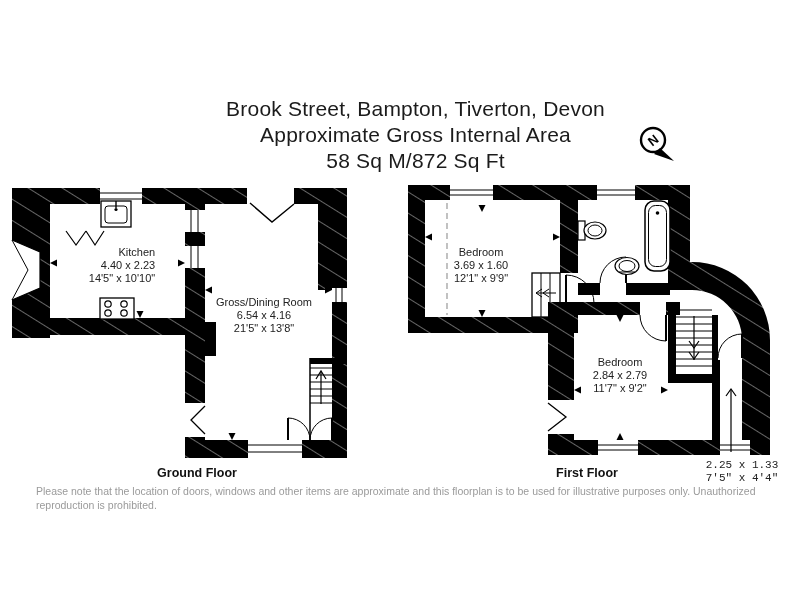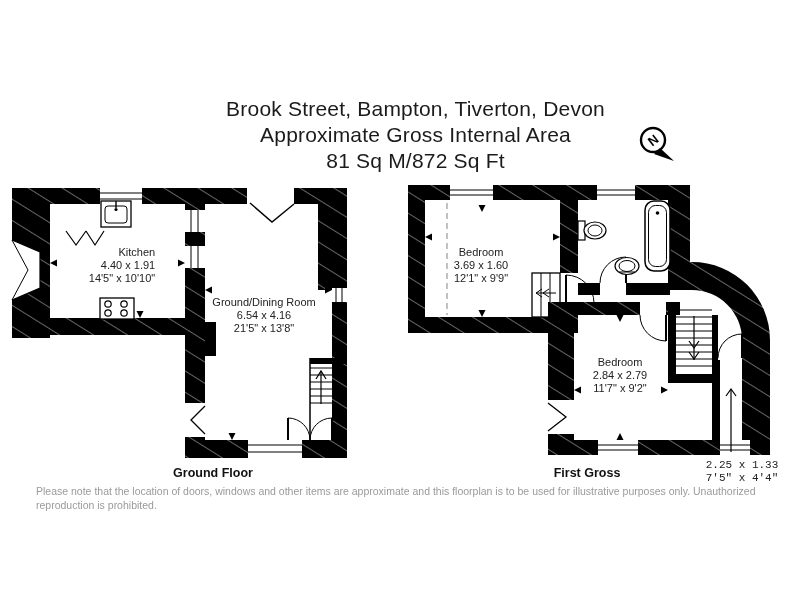--- a/index.html
+++ b/index.html
@@ -24,21 +24,21 @@
   }
 </style>
 </head>
 <body>
 
 <div id="canvas">
 
   <div class="title-block">
     <div class="title-line">Brook Street, Bampton, Tiverton, Devon</div>
     <div class="title-line">Approximate Gross Internal Area</div>
-    <div class="title-line">81 Sq M/872 Sq Ft</div>
+    <div class="title-line">58 Sq M/872 Sq Ft</div>
   </div>
 
   <svg width="792" height="612" viewBox="0 0 792 612">
     <defs>
       <pattern id="hatch" width="18" height="18" patternUnits="userSpaceOnUse" patternTransform="rotate(32)">
         <rect width="18" height="18" fill="#000"></rect>
         <line x1="0" y1="0" x2="18" y2="0" stroke="#fff" stroke-width="0.8"></line>
       </pattern>
     </defs>
 
@@ -232,26 +232,26 @@
 
     <g>
       <circle cx="653" cy="140" r="12" fill="#fff" stroke="#000" stroke-width="2.4"></circle>
       <polygon points="660,148 674,161 654,154" fill="#000"></polygon>
       <text x="653" y="145" text-anchor="middle" font-size="13" font-weight="bold" font-family="Liberation Sans, sans-serif" transform="rotate(-38 653 140)">N</text>
     </g>
   </svg>
 
   <div class="room-label" style="left:122px;top:246px;text-align:right;">
     <div>Kitchen</div>
-    <div>4.40 x 1.91</div>
+    <div>4.40 x 2.23</div>
     <div>14'5" x 10'10"</div>
   </div>
 
   <div class="room-label" style="left:264px;top:296px;">
-    <div>Ground/Dining Room</div>
+    <div>Gross/Dining Room</div>
     <div>6.54 x 4.16</div>
     <div>21'5" x 13'8"</div>
   </div>
 
   <div class="room-label" style="left:481px;top:246px;">
     <div>Bedroom</div>
     <div>3.69 x 1.60</div>
     <div>12'1" x 9'9"</div>
   </div>
 
@@ -259,18 +259,18 @@
     <div>Bedroom</div>
     <div>2.84 x 2.79</div>
     <div>11'7" x 9'2"</div>
   </div>
 
   <div class="room-label" style="left:742px;top:459px;font-family:Liberation Mono, monospace;">
     <div>2.25 x 1.33</div>
     <div>7'5" x 4'4"</div>
   </div>
 
-  <div class="floor-label" style="left:197px;top:466px;margin-left:16px;">Ground Floor</div>
-  <div class="floor-label" style="left:587px;top:466px;">First Gross</div>
+  <div class="floor-label" style="left:197px;top:466px;">Ground Floor</div>
+  <div class="floor-label" style="left:587px;top:466px;">First Floor</div>
 
   <div class="disclaimer">Please note that the location of doors, windows and other items are approximate and this floorplan is to be used for illustrative purposes only. Unauthorized reproduction is prohibited.</div>
 
 </div>
 
 </body></html>

